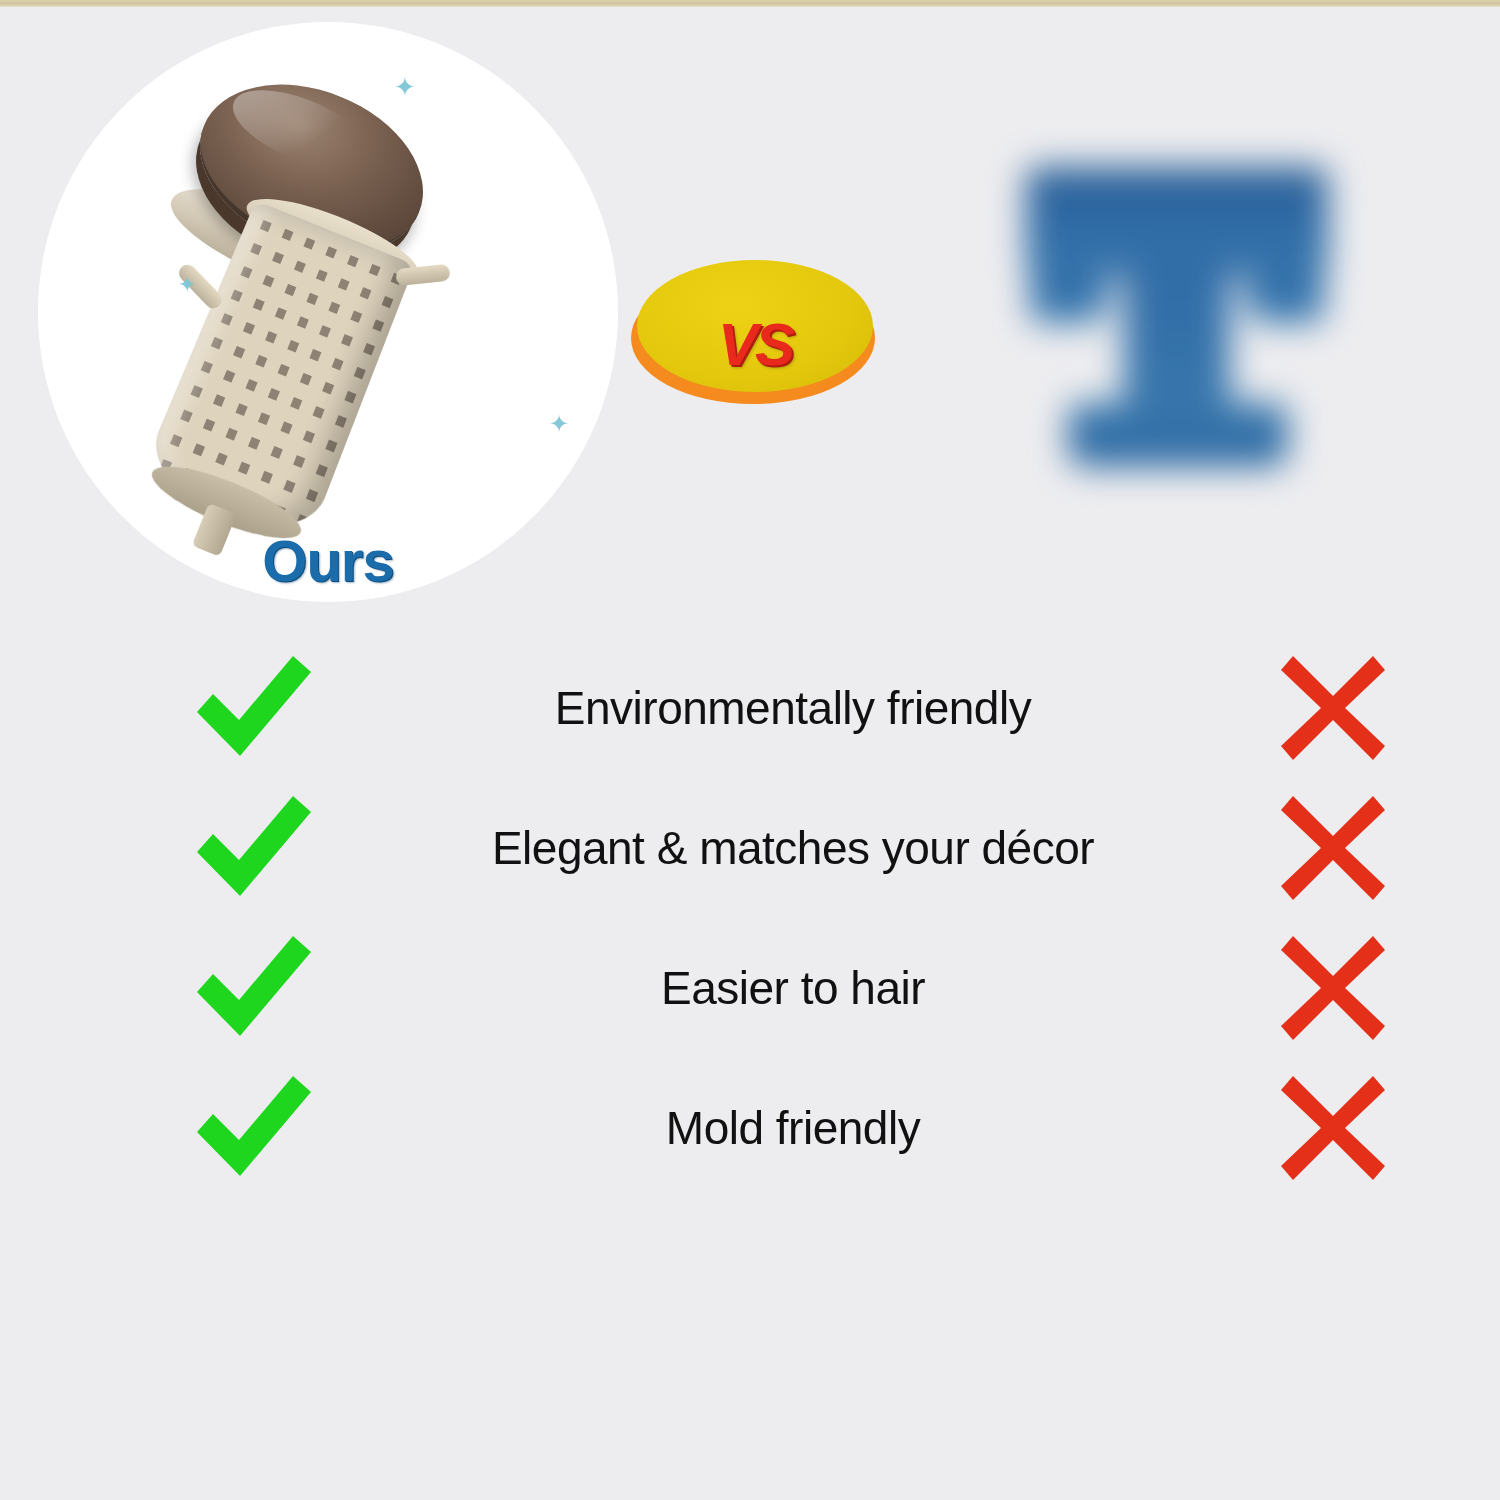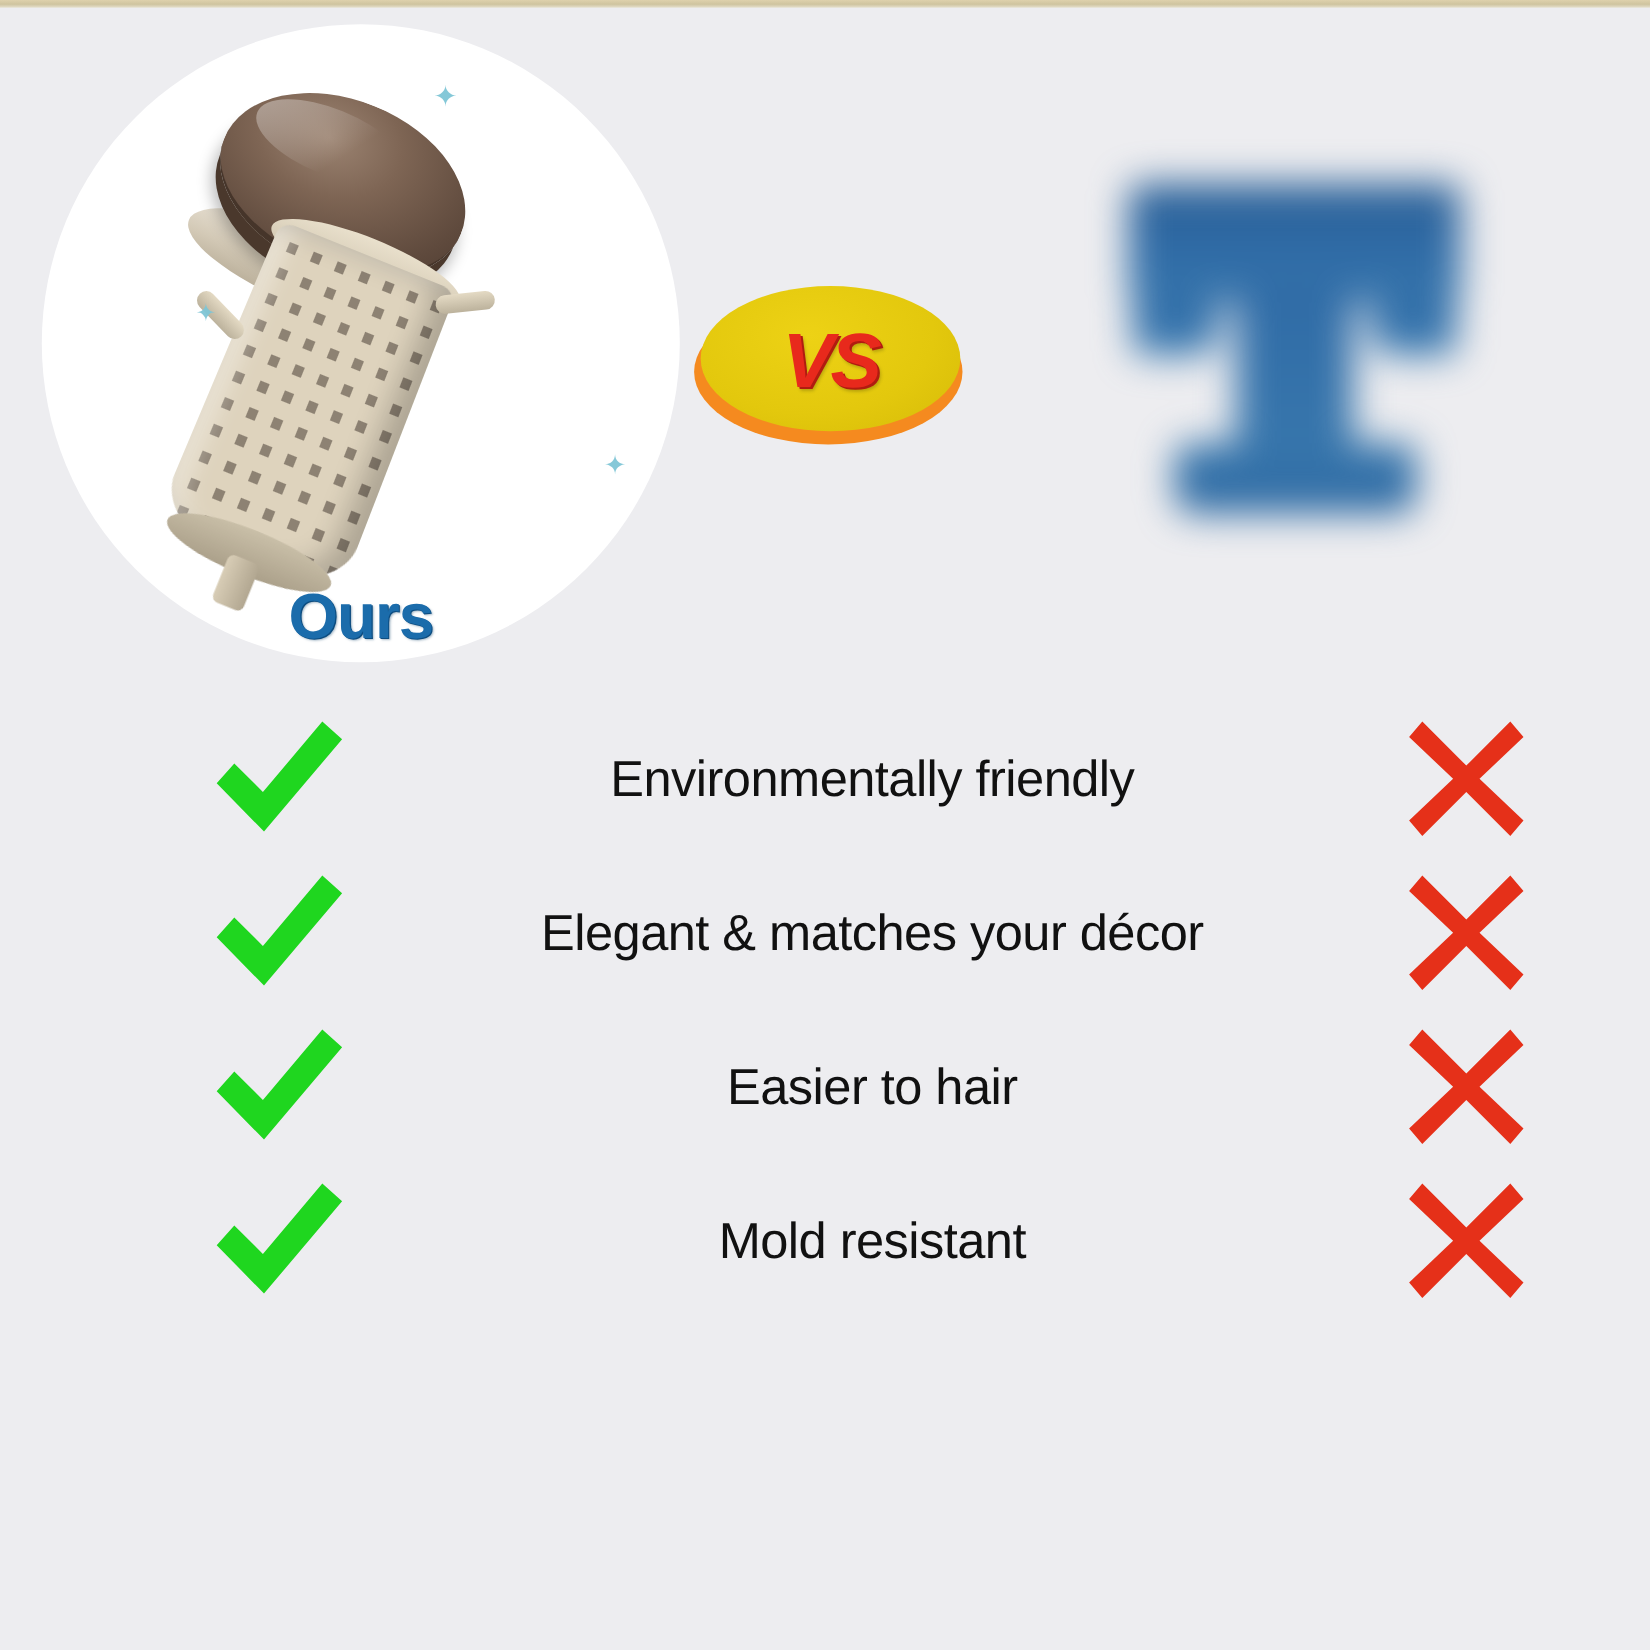--- a/index.html
+++ b/index.html
@@ -227,29 +227,29 @@
     left: 8px;
     top: 2px;
     width: 236px;
     height: 132px;
     border-radius: 50%;
     background: radial-gradient(ellipse at 42% 34%, #edd215 0%, #e3c80d 58%, #d6bb08 100%);
   }
   .vs-text {
     position: absolute;
     left: 8px;
-    top: 4px;
+    top: 20px;
     width: 236px;
     height: 132px;
     display: flex;
     align-items: center;
     justify-content: center;
     font-weight: bold;
     font-style: italic;
-    font-size: 70px;
+    font-size: 60px;
     letter-spacing: -3px;
     color: #e8291c;
     text-shadow: 2px 2px 0 #b01c10, 3px 3px 3px rgba(0,0,0,0.2);
   }
 
   
   .features {
     position: absolute;
     left: 0;
     top: 638px;
@@ -373,21 +373,21 @@
         </div>
       </div>
       <div class="feature-row">
         <div class="col-check">
           <span>
             <svg class="check-icon" width="128" height="112" viewBox="0 0 128 112">
               <path d="M8 60 L24 42 L50 68 L104 4 L122 20 L51 104 Z" fill="#1FD61F"></path>
             </svg>
           </span>
         </div>
-        <div class="col-text">Mold resistant</div>
+        <div class="col-text">Mold friendly</div>
         <div class="col-cross">
           <span>
             <svg class="cross-icon" width="112" height="112" viewBox="0 0 112 112">
               <path d="M16 4 L56 44 L96 4 L108 18 L68 56 L108 94 L96 108 L56 68 L16 108 L4 94 L44 56 L4 18 Z" fill="#E53019"></path>
             </svg>
           </span>
         </div>
       </div>
     </div>
 

